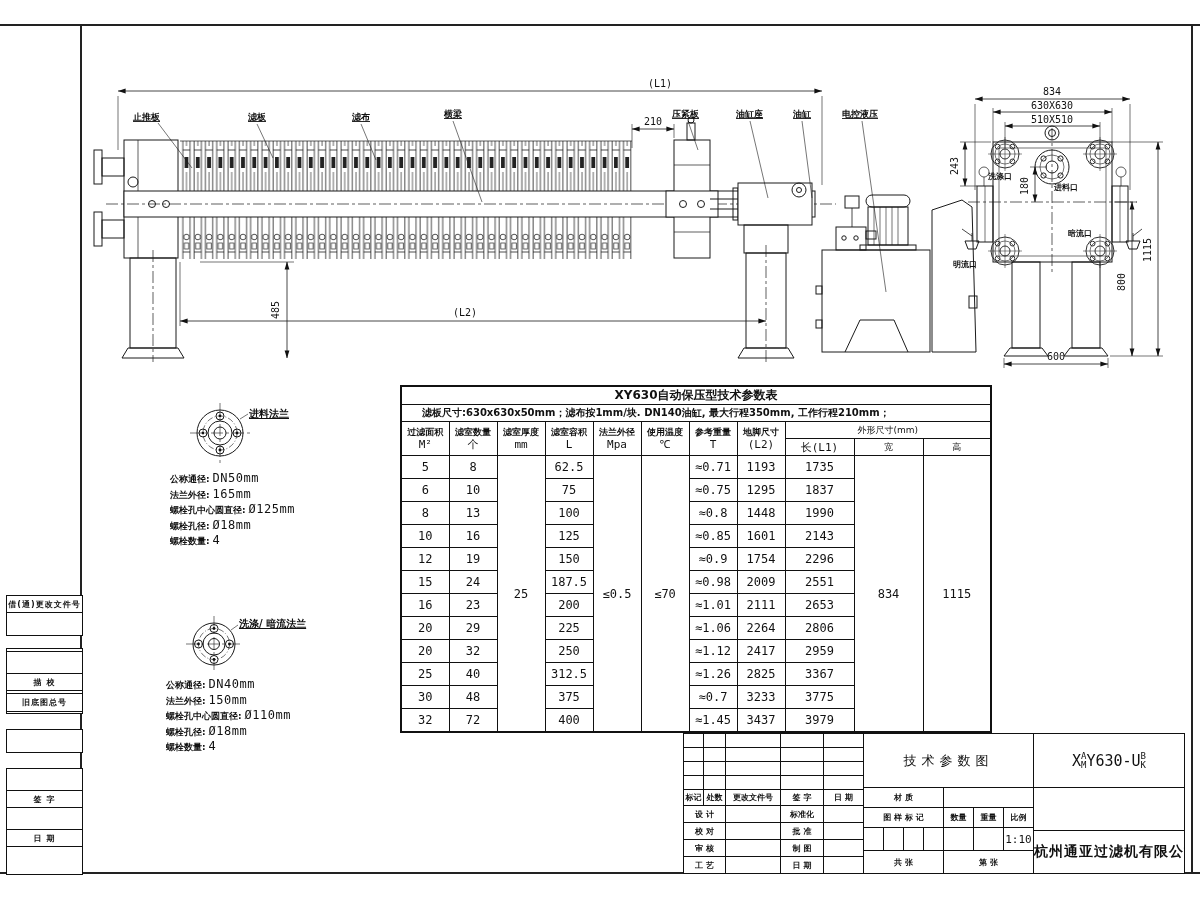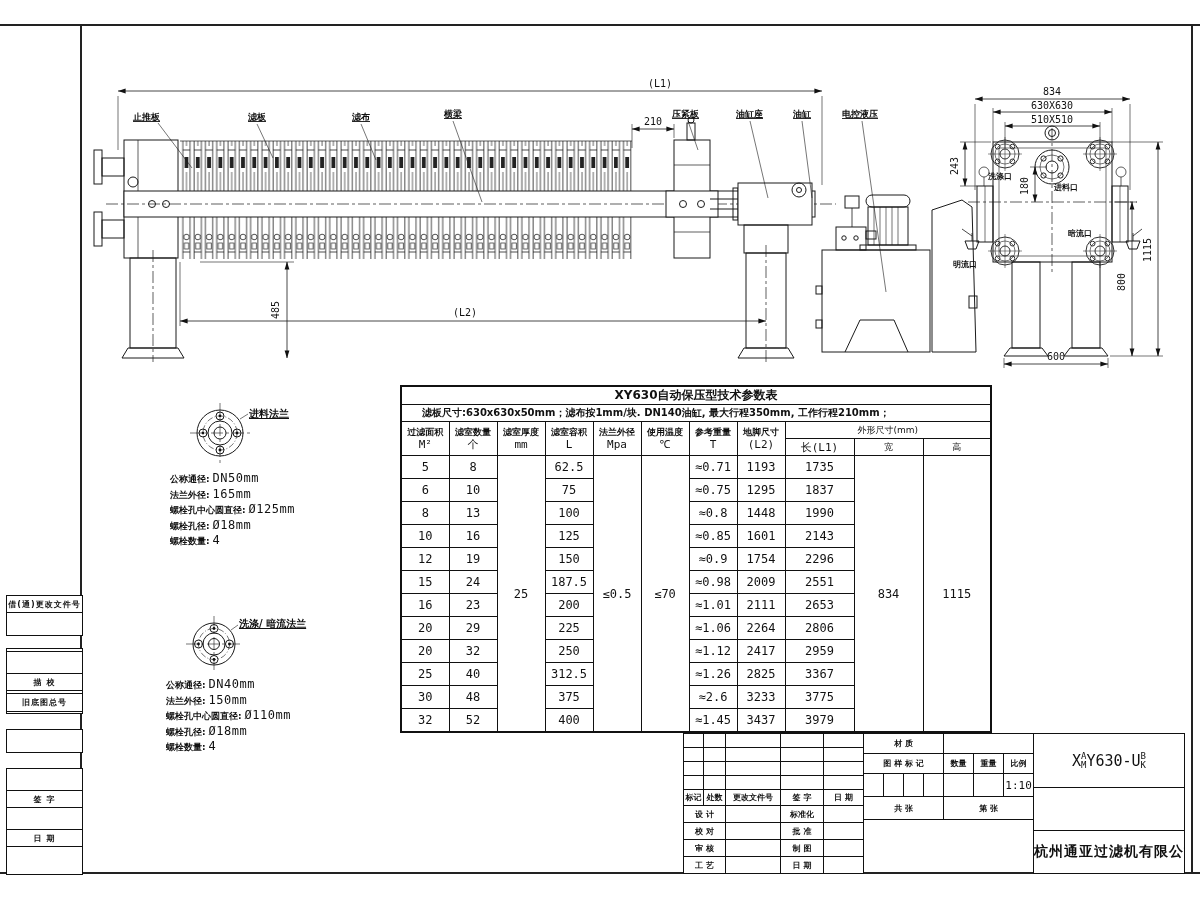--- a/index.html
+++ b/index.html
@@ -567,27 +567,27 @@
         <td>40</td>
         <td>312.5</td>
         <td>≈1.26</td>
         <td>2825</td>
         <td>3367</td>
   </tr>
   <tr class="trow">
     <td>30</td>
         <td>48</td>
         <td>375</td>
-        <td>≈2.6</td>
+        <td>≈0.7</td>
         <td>3233</td>
         <td>3775</td>
   </tr>
   <tr class="trow">
     <td>32</td>
-        <td>52</td>
+        <td>72</td>
         <td>400</td>
         <td>≈1.45</td>
         <td>3437</td>
         <td>3979</td>
   </tr>
   </tbody>
 </table>
 
 <div id="tblock">
 
@@ -666,20 +666,23 @@
     <colgroup>
         <col style="width:20px">
         <col style="width:20px">
         <col style="width:20px">
         <col style="width:20px">
         <col style="width:30px">
         <col style="width:30px">
         <col style="width:30px">
       </colgroup>
     <tbody>
+    <tr style="height:54px">
+      <td colspan="7" class="bigtitle">技术参数图</td>
+    </tr>
     <tr style="height:20px">
       <td colspan="4">材  质</td>
       <td colspan="3"></td>
     </tr>
     <tr style="height:20px">
       <td colspan="4">图 样 标 记</td>
       <td>数量</td>
       <td>重量</td>
       <td>比例</td>
     </tr>

